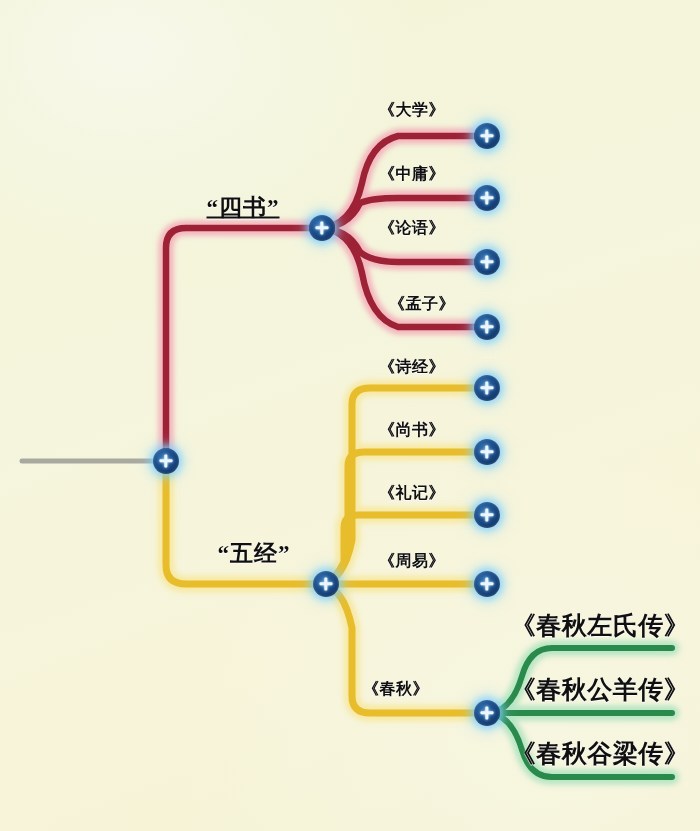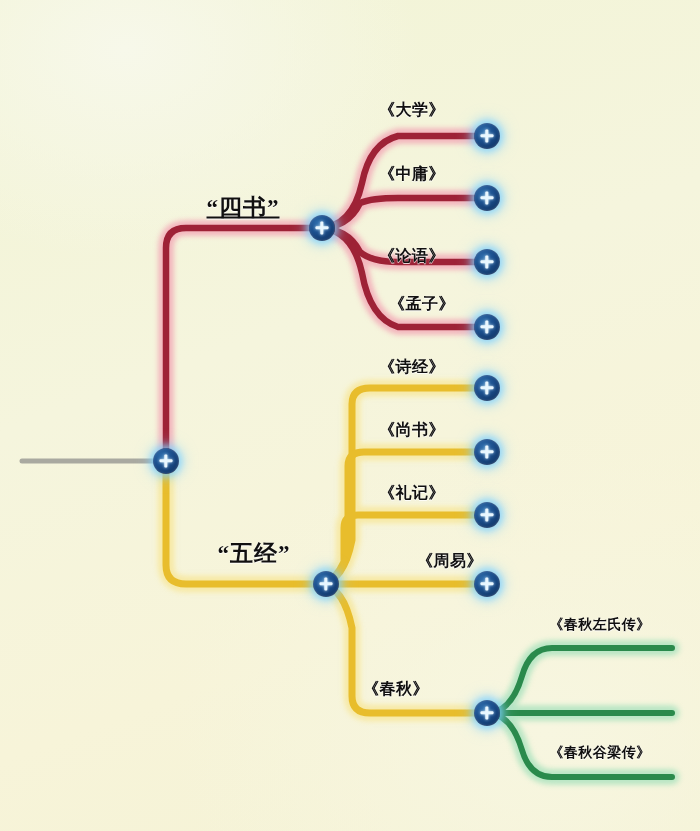--- a/index.html
+++ b/index.html
@@ -45,21 +45,21 @@
   }
   .label.branch-label {
     font-size: 23px;
     letter-spacing: 1px;
   }
   .label.leaf-label {
     font-size: 16px;
     letter-spacing: 0.5px;
   }
   .label.sub-label {
-    font-size: 14px;
+    font-size: 25px;
     letter-spacing: 0.5px;
   }
   .node {
     position: absolute;
     width: 26px;
     height: 26px;
     transform: translate(-50%, -50%);
     border-radius: 50%;
     background: radial-gradient(circle at 36% 32%, #2f6fae 0%, #1b4e8c 42%, #123a6e 72%, #0d2c55 100%);
     box-shadow:
@@ -167,32 +167,33 @@
       <path d="M490,713 L672,713"></path>
       <path d="M490,713 Q512,716 522,750 Q530,777 552,777 L672,777"></path>
     </g>
   </svg>
 
 
   <div class="label branch-label" style="left:243px; top:207px;text-decoration:underline;">“四书”</div>
 
   <div class="label leaf-label" style="left:412px; top:110px;">《大学》</div>
   <div class="label leaf-label" style="left:412px; top:174px;">《中庸》</div>
-  <div class="label leaf-label" style="left:412px; top:256px;">《论语》</div>
+  <div class="label leaf-label" style="left:412px; top:228px;">《论语》</div>
   <div class="label leaf-label" style="left:412px; top:304px;margin-left:10px;">《孟子》</div>
 
   <div class="label branch-label" style="left:254px; top:553px;">“五经”</div>
 
   <div class="label leaf-label" style="left:412px; top:367px;">《诗经》</div>
   <div class="label leaf-label" style="left:412px; top:430px;">《尚书》</div>
   <div class="label leaf-label" style="left:412px; top:493px;">《礼记》</div>
-  <div class="label leaf-label" style="left:412px; top:561px;margin-left:38px;">《周易》</div>
+  <div class="label leaf-label" style="left:412px; top:561px;">《周易》</div>
   <div class="label leaf-label" style="left:396px; top:689px;">《春秋》</div>
 
   <div class="label sub-label" style="left:600px; top:625px;">《春秋左氏传》</div>
+  <div class="label sub-label" style="left:600px; top:689px;">《春秋公羊传》</div>
   <div class="label sub-label" style="left:600px; top:753px;">《春秋谷梁传》</div>
 
   <div class="node" style="left:166px; top:461px;"></div>
 
   <div class="node" style="left:322px; top:228px;"></div>
   <div class="node" style="left:487px; top:136px;"></div>
   <div class="node" style="left:487px; top:198px;"></div>
   <div class="node" style="left:487px; top:262px;"></div>
   <div class="node" style="left:487px; top:327px;"></div>
 

